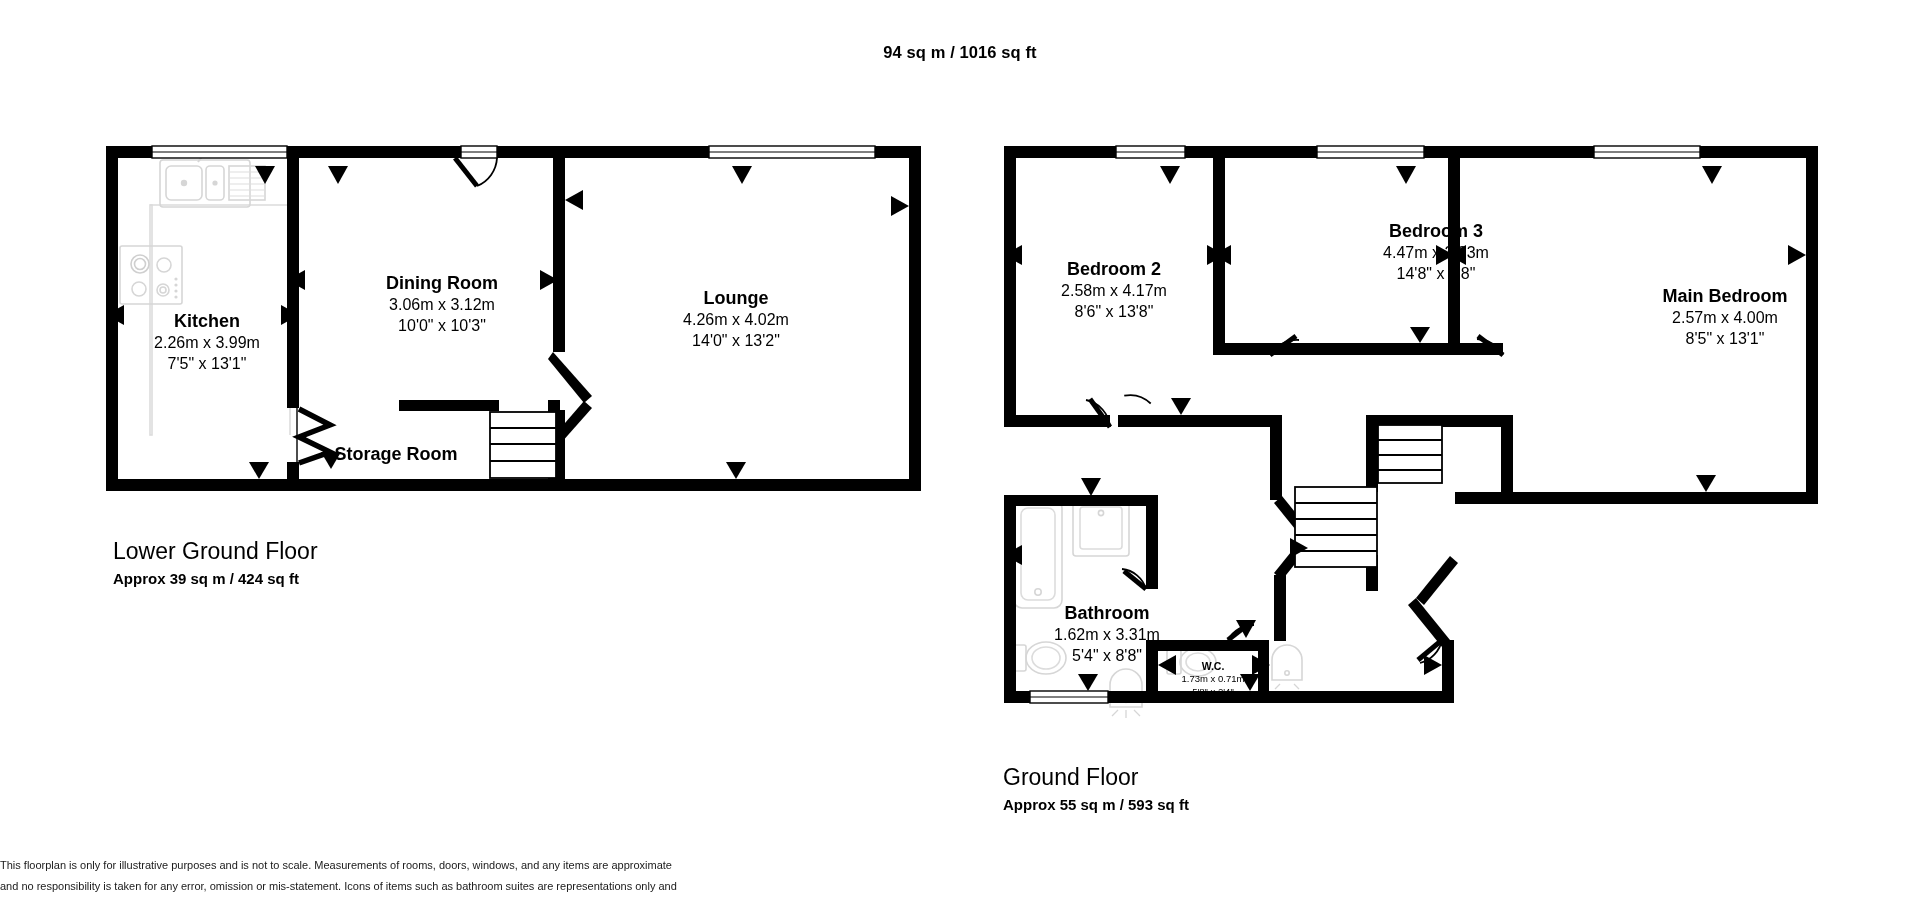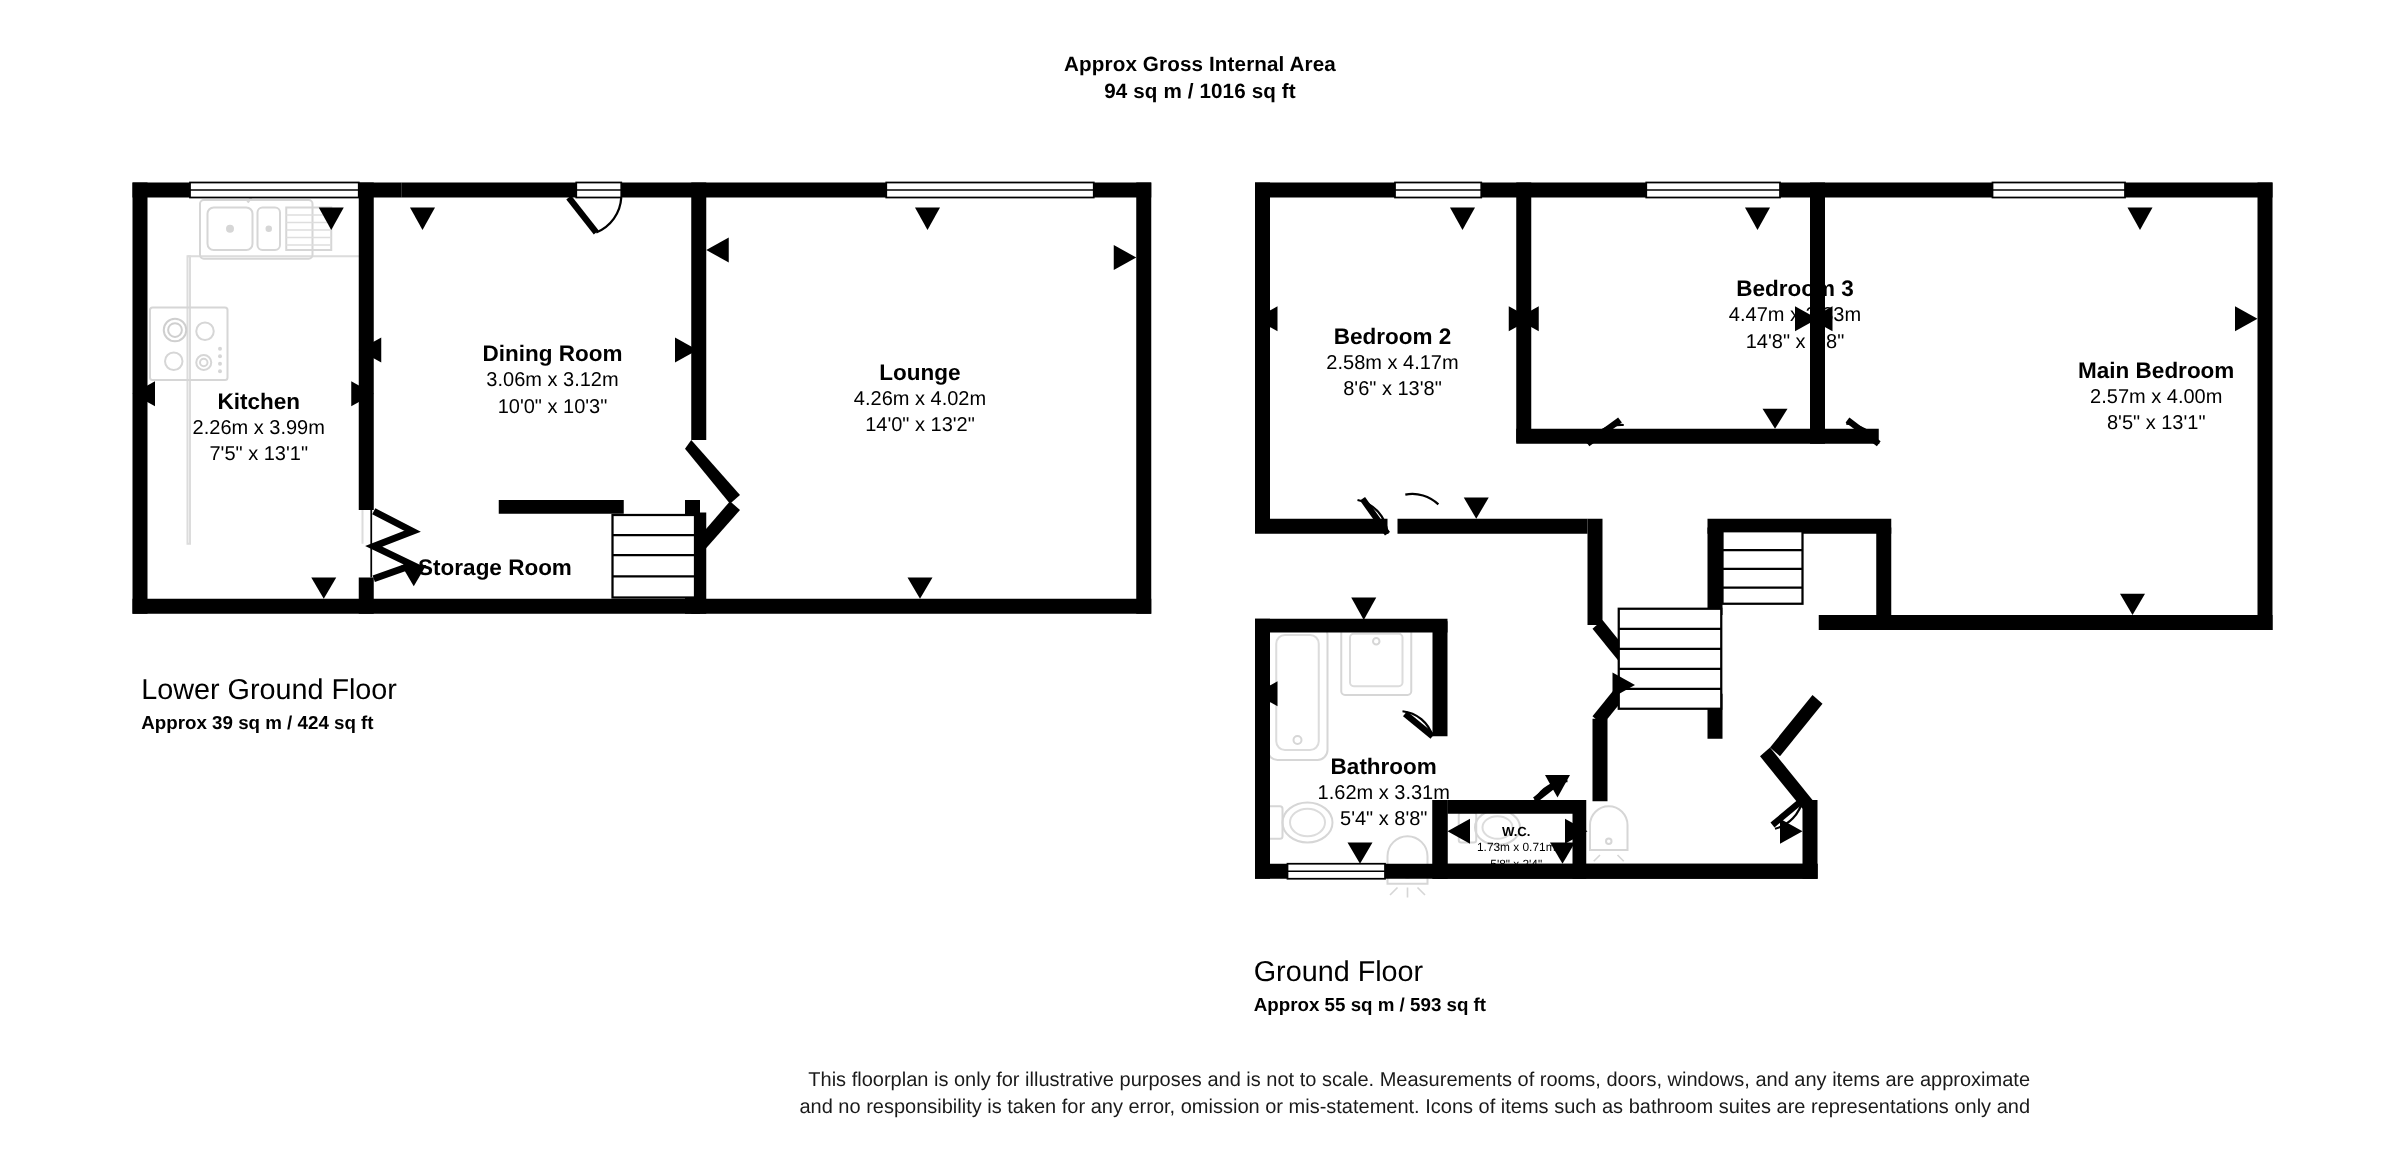--- a/index.html
+++ b/index.html
@@ -77,31 +77,30 @@
     font-weight: bold;
     line-height: 26px;
   }
 
   
   #disclaimer {
     position: absolute;
     left: 0;
     top: 855px;
     width: 1624px;
-    text-align: right;
-    font-size: 16px;
+    text-align: left;
+    font-size: 11px;
     line-height: 20.5px;
     color: #1a1a1a;
   }
 </style>
 </head>
 <body>
 
 <div id="header">
-  <div class="line">Approx Gross Internal Area</div>
   <div class="line">94 sq m / 1016 sq ft</div>
 </div>
 
 <svg id="plan-canvas" viewBox="0 0 1920 924">
 
   <g>
 
     <g fill="none" stroke="#d9d9d9" stroke-width="1.6">
 
       <rect x="150" y="205" width="2" height="230" stroke="#dcdcdc"></rect>

